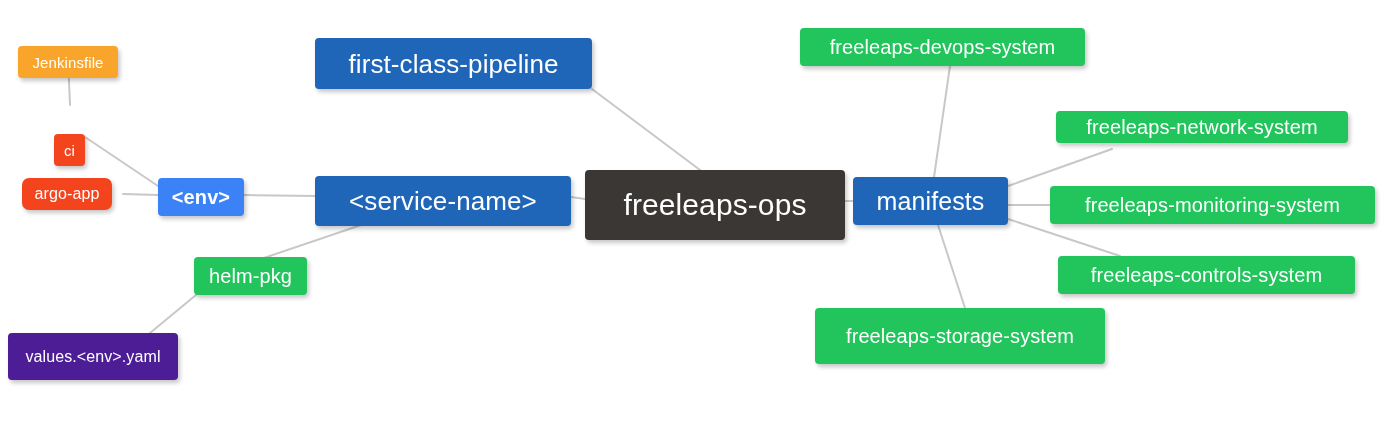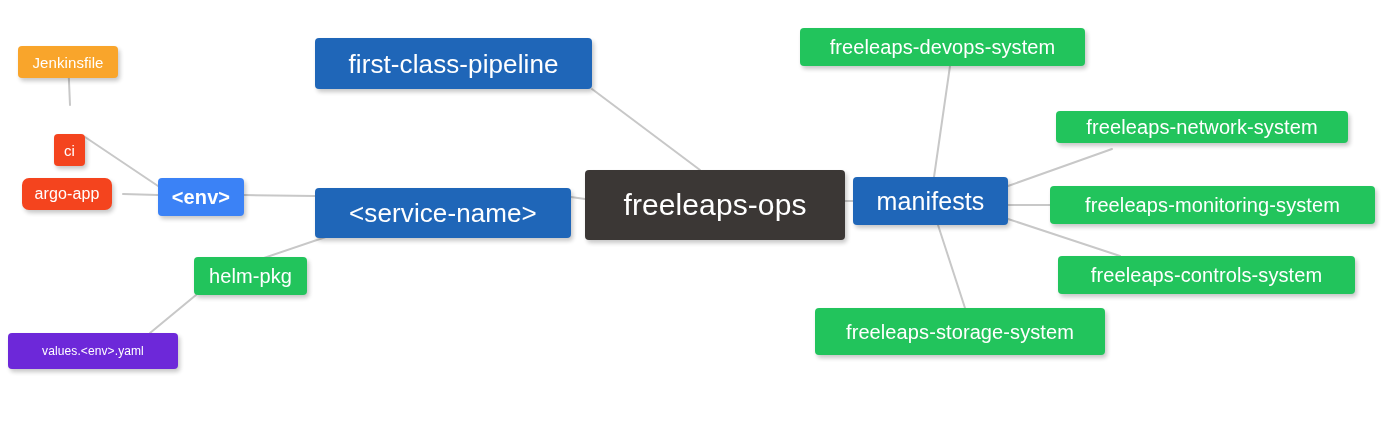--- a/index.html
+++ b/index.html
@@ -52,28 +52,28 @@
       <line x1="150" y1="333" x2="196" y2="295" stroke="#c8c8c8" stroke-width="2" stroke-linecap="round"></line>
       <line x1="845" y1="201" x2="853" y2="201" stroke="#c8c8c8" stroke-width="2" stroke-linecap="round"></line>
       <line x1="934" y1="177" x2="950" y2="66" stroke="#c8c8c8" stroke-width="2" stroke-linecap="round"></line>
       <line x1="1008" y1="186" x2="1112" y2="149" stroke="#c8c8c8" stroke-width="2" stroke-linecap="round"></line>
       <line x1="1008" y1="205" x2="1050" y2="205" stroke="#c8c8c8" stroke-width="2" stroke-linecap="round"></line>
       <line x1="1008" y1="219" x2="1120" y2="256" stroke="#c8c8c8" stroke-width="2" stroke-linecap="round"></line>
       <line x1="938" y1="225" x2="965" y2="308" stroke="#c8c8c8" stroke-width="2" stroke-linecap="round"></line>
     </svg>
   <div id="nodes">
       <div class="node" style="left: 585px; top: 170px; width: 260px; height: 70px; background: rgb(59, 55, 53); font-size: 30px;">freeleaps-ops</div>
-      <div class="node" style="left: 315px; top: 188px; width: 256px; height: 50px; background: rgb(31, 102, 184); font-size: 26px;">&lt;service-name&gt;</div>
+      <div class="node" style="left: 315px; top: 176px; width: 256px; height: 50px; background: rgb(31, 102, 184); font-size: 26px;">&lt;service-name&gt;</div>
       <div class="node" style="left: 853px; top: 177px; width: 155px; height: 48px; background: rgb(31, 102, 184); font-size: 25px;">manifests</div>
       <div class="node" style="left: 315px; top: 38px; width: 277px; height: 51px; background: rgb(31, 102, 184); font-size: 26px;">first-class-pipeline</div>
       <div class="node" style="left: 158px; top: 178px; width: 86px; height: 38px; background: #3b82f6; font-size: 20px; font-weight: bold;">&lt;env&gt;</div>
       <div class="node" style="left: 150px; top: 257px; width: 113px; height: 38px; background: rgb(34, 196, 92); font-size: 20px; margin-left: 44px;">helm-pkg</div>
       <div class="node" style="left: 54px; top: 105px; width: 31px; height: 32px; background: rgb(244, 68, 30); font-size: 15px; margin-top: 29px;">ci</div>
       <div class="node" style="left: 22px; top: 178px; width: 90px; height: 32px; background: rgb(244, 68, 30); font-size: 16px; border-radius: 7px;">argo-app</div>
-      <div class="node" style="left: 8px; top: 333px; width: 170px; height: 36px; background: #6d28d9; font-size: 12px;">values.&lt;env&gt;.yaml</div>
+      <div class="node" style="left: 8px; top: 333px; width: 170px; height: 47px; background: #4c1d95; font-size: 16px;">values.&lt;env&gt;.yaml</div>
       <div class="node" style="left: 18px; top: 26px; width: 100px; height: 32px; background: rgb(249, 165, 43); font-size: 15px; margin-top: 20px;">Jenkinsfile</div>
       <div class="node" style="left: 800px; top: 28px; width: 285px; height: 38px; background: rgb(34, 196, 92); font-size: 20px;">freeleaps-devops-system</div>
       <div class="node" style="left: 1056px; top: 111px; width: 292px; height: 32px; background: rgb(34, 196, 92); font-size: 20px;">freeleaps-network-system</div>
       <div class="node" style="left: 1050px; top: 186px; width: 325px; height: 38px; background: rgb(34, 196, 92); font-size: 20px;">freeleaps-monitoring-system</div>
       <div class="node" style="left: 1058px; top: 256px; width: 297px; height: 38px; background: rgb(34, 196, 92); font-size: 20px;">freeleaps-controls-system</div>
-      <div class="node" style="left: 815px; top: 308px; width: 290px; height: 47px; background: rgb(34, 196, 92); font-size: 20px;">freeleaps-storage-system</div>
+      <div class="node" style="left: 815px; top: 308px; width: 290px; height: 56px; background: rgb(34, 196, 92); font-size: 20px;">freeleaps-storage-system</div>
     </div>
 </div>
 
 </body></html>

